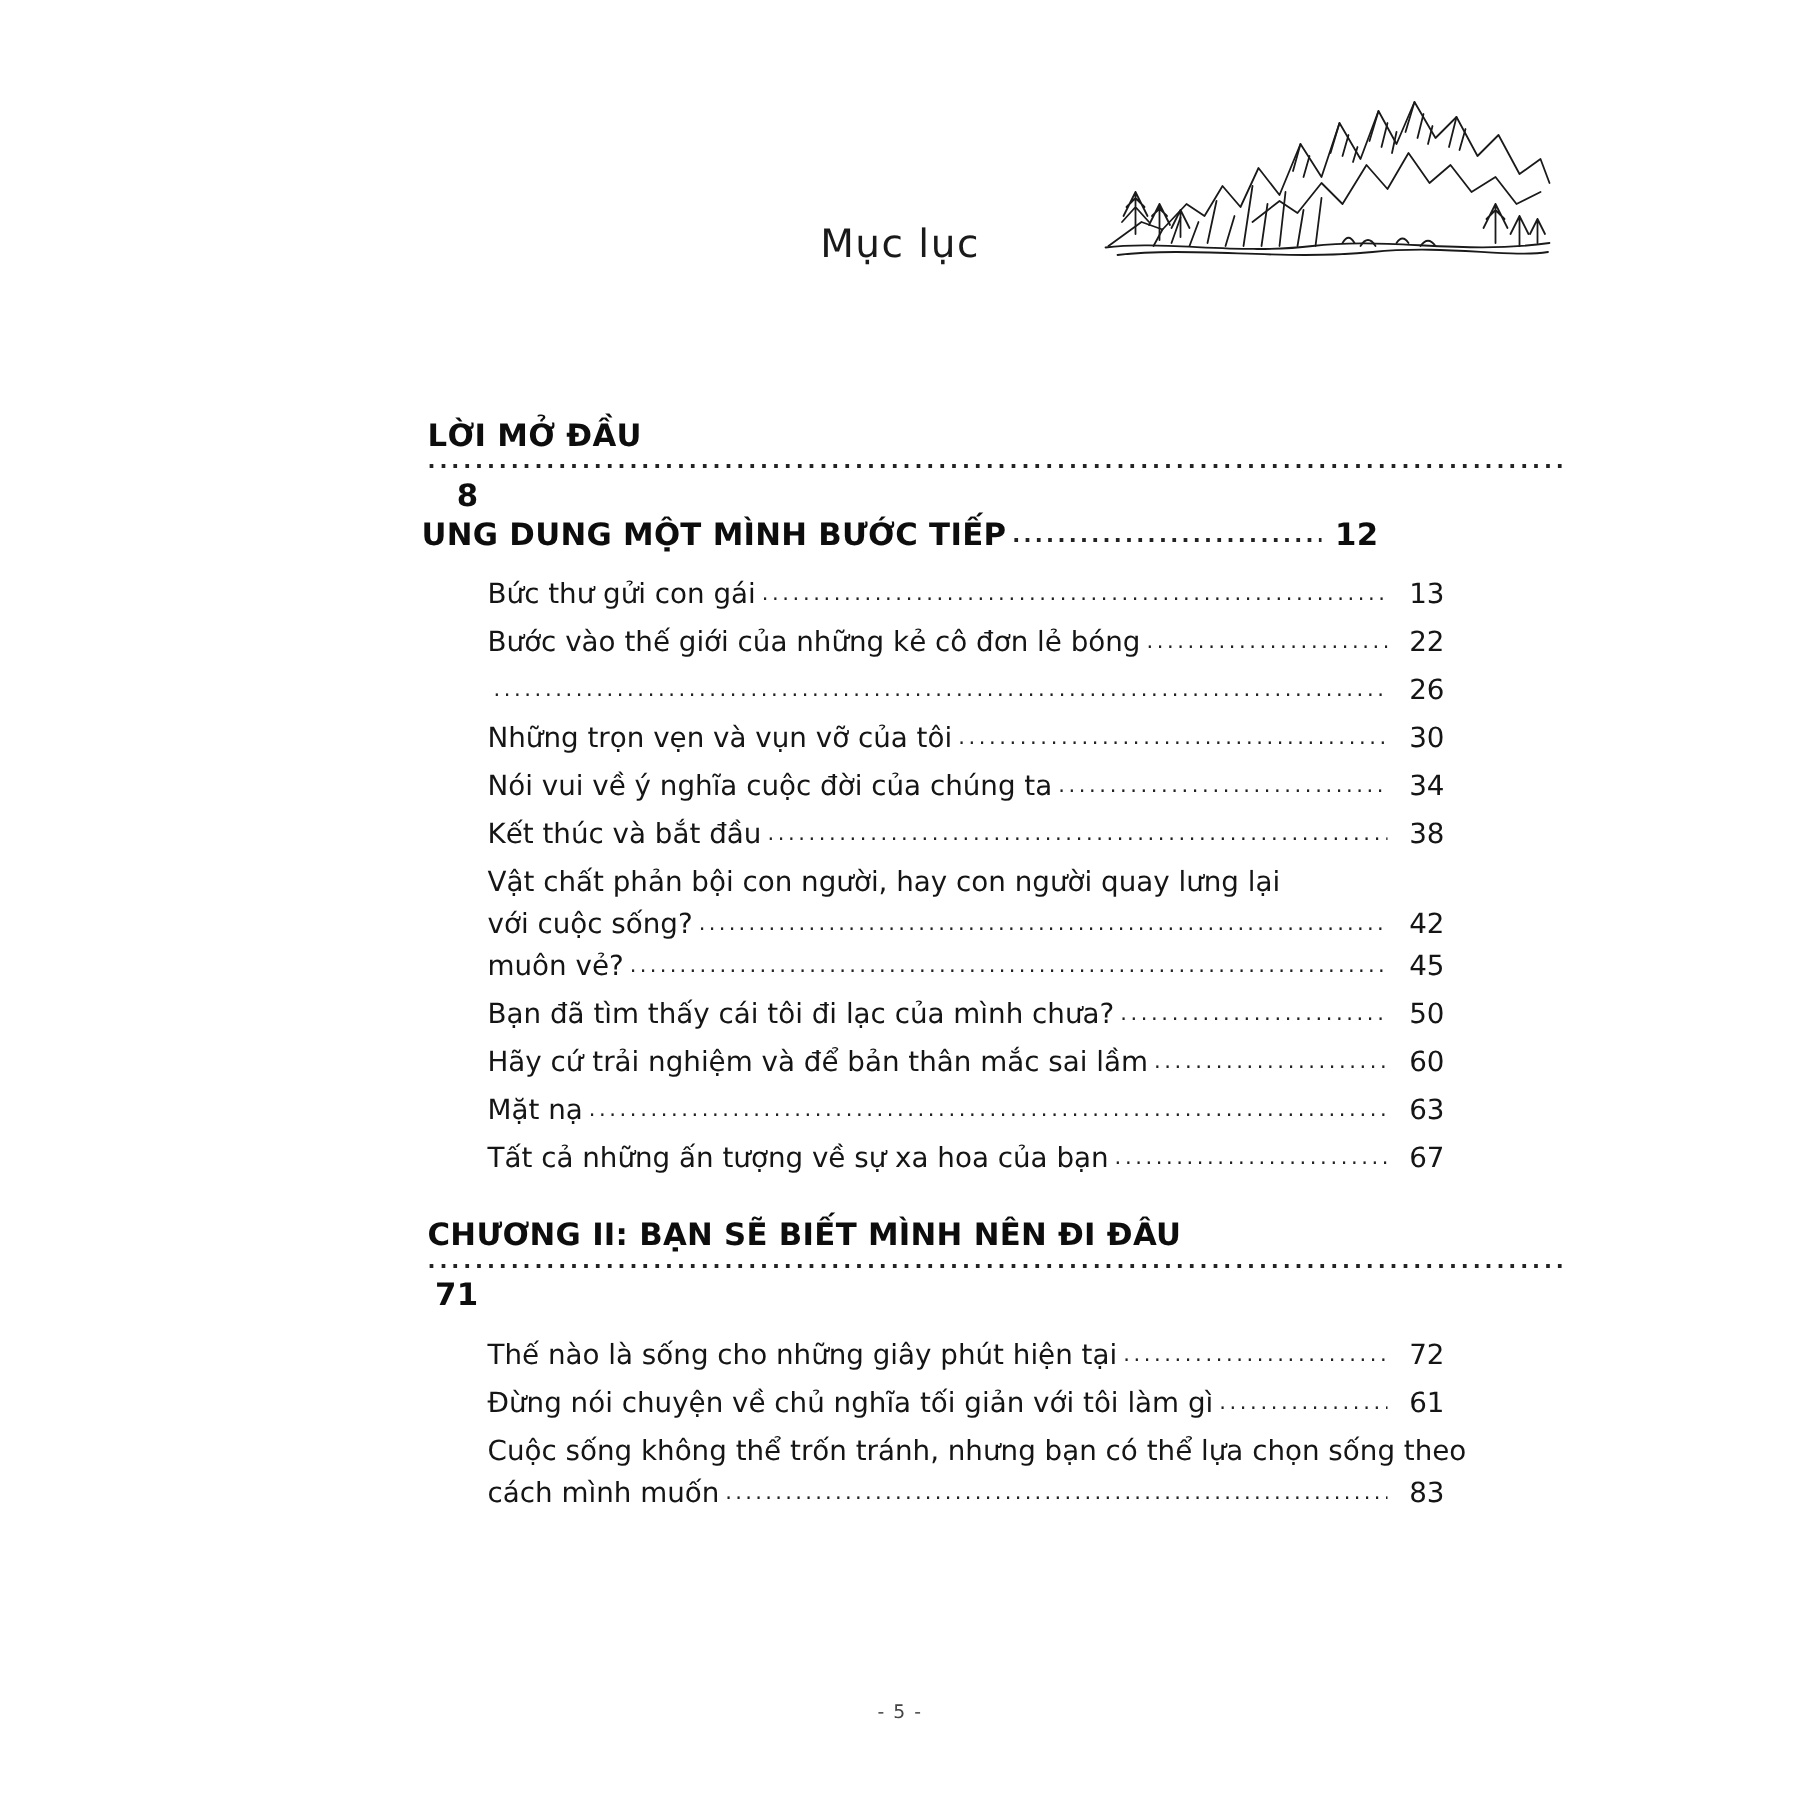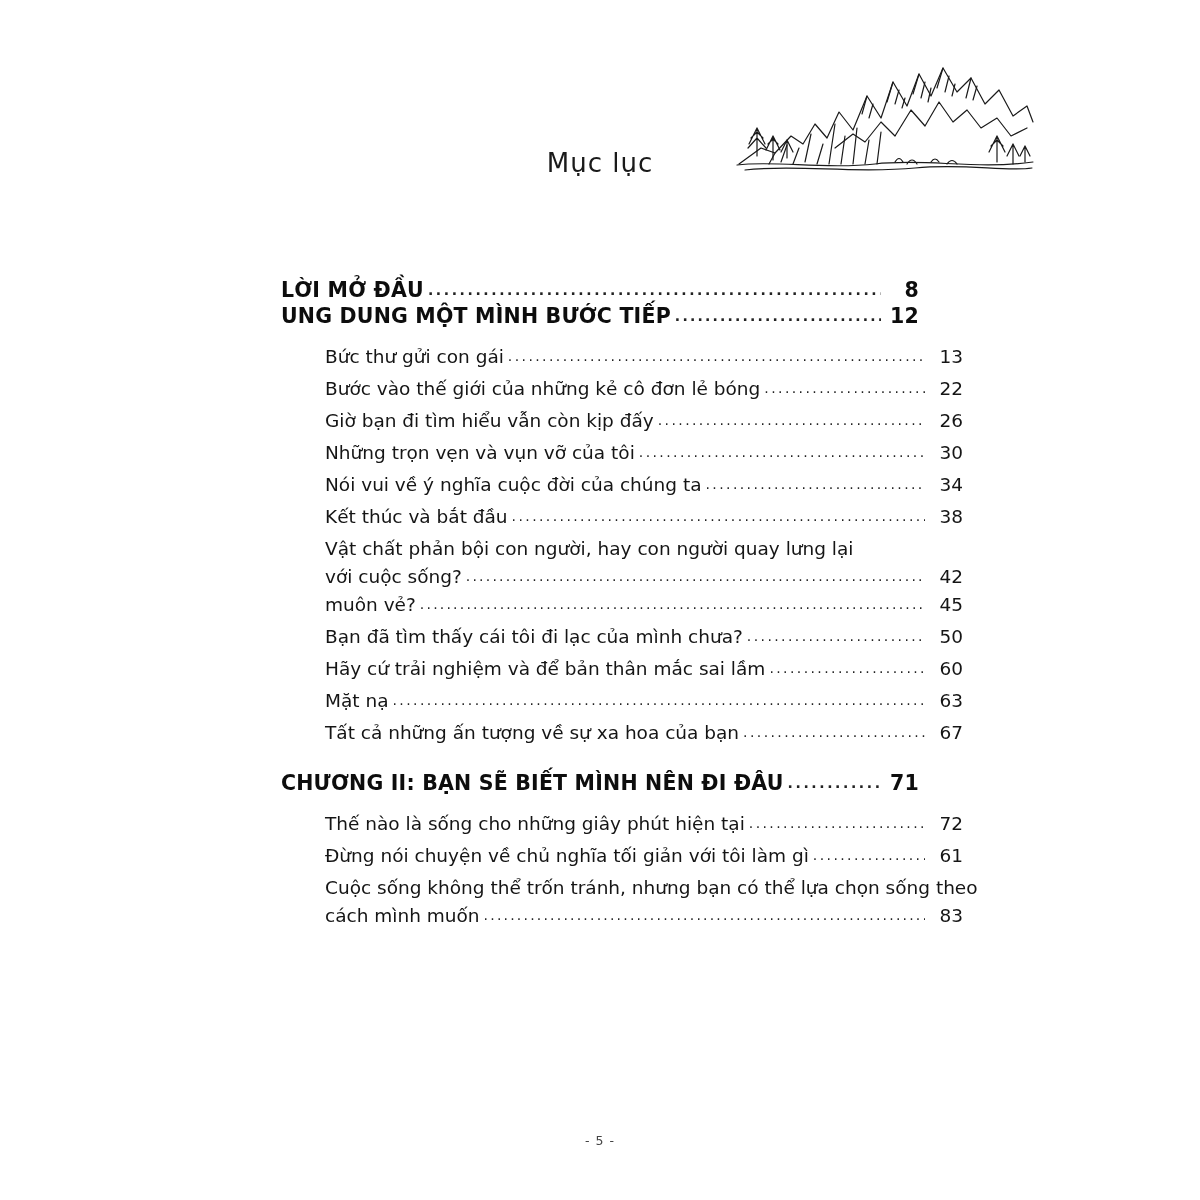--- a/index.html
+++ b/index.html
@@ -85,20 +85,21 @@
   }
 
   
   .lvl-chapter {
     font-weight: 700;
     font-size: 20.5px;
     letter-spacing: 0.2px;
     color: #0d0d0d;
     margin-bottom: 9px;
     padding-left: 0;
+    flex-direction: column;
   }
   .lvl-chapter .page-no { font-weight: 700; }
   .lvl-chapter .dots { letter-spacing: 2.6px; }
 
   
   .lvl-chapter-cont {
     font-weight: 700;
     font-size: 20.5px;
     letter-spacing: 0.2px;
     color: #0d0d0d;
@@ -205,21 +206,20 @@
       <span class="page-no">13</span>
     </div>
 
     <div class="entry lvl-section">
       <span class="label">Bước vào thế giới của những kẻ cô đơn lẻ bóng</span>
       <span class="dots">................................................................................................</span>
       <span class="page-no">22</span>
     </div>
 
     <div class="entry lvl-section">
-      <span class="label">Giờ bạn đi tìm hiểu vẫn còn kịp đấy</span>
       <span class="dots">................................................................................................</span>
       <span class="page-no">26</span>
     </div>
 
     <div class="entry lvl-section">
       <span class="label">Những trọn vẹn và vụn vỡ của tôi</span>
       <span class="dots">................................................................................................</span>
       <span class="page-no">30</span>
     </div>
 

